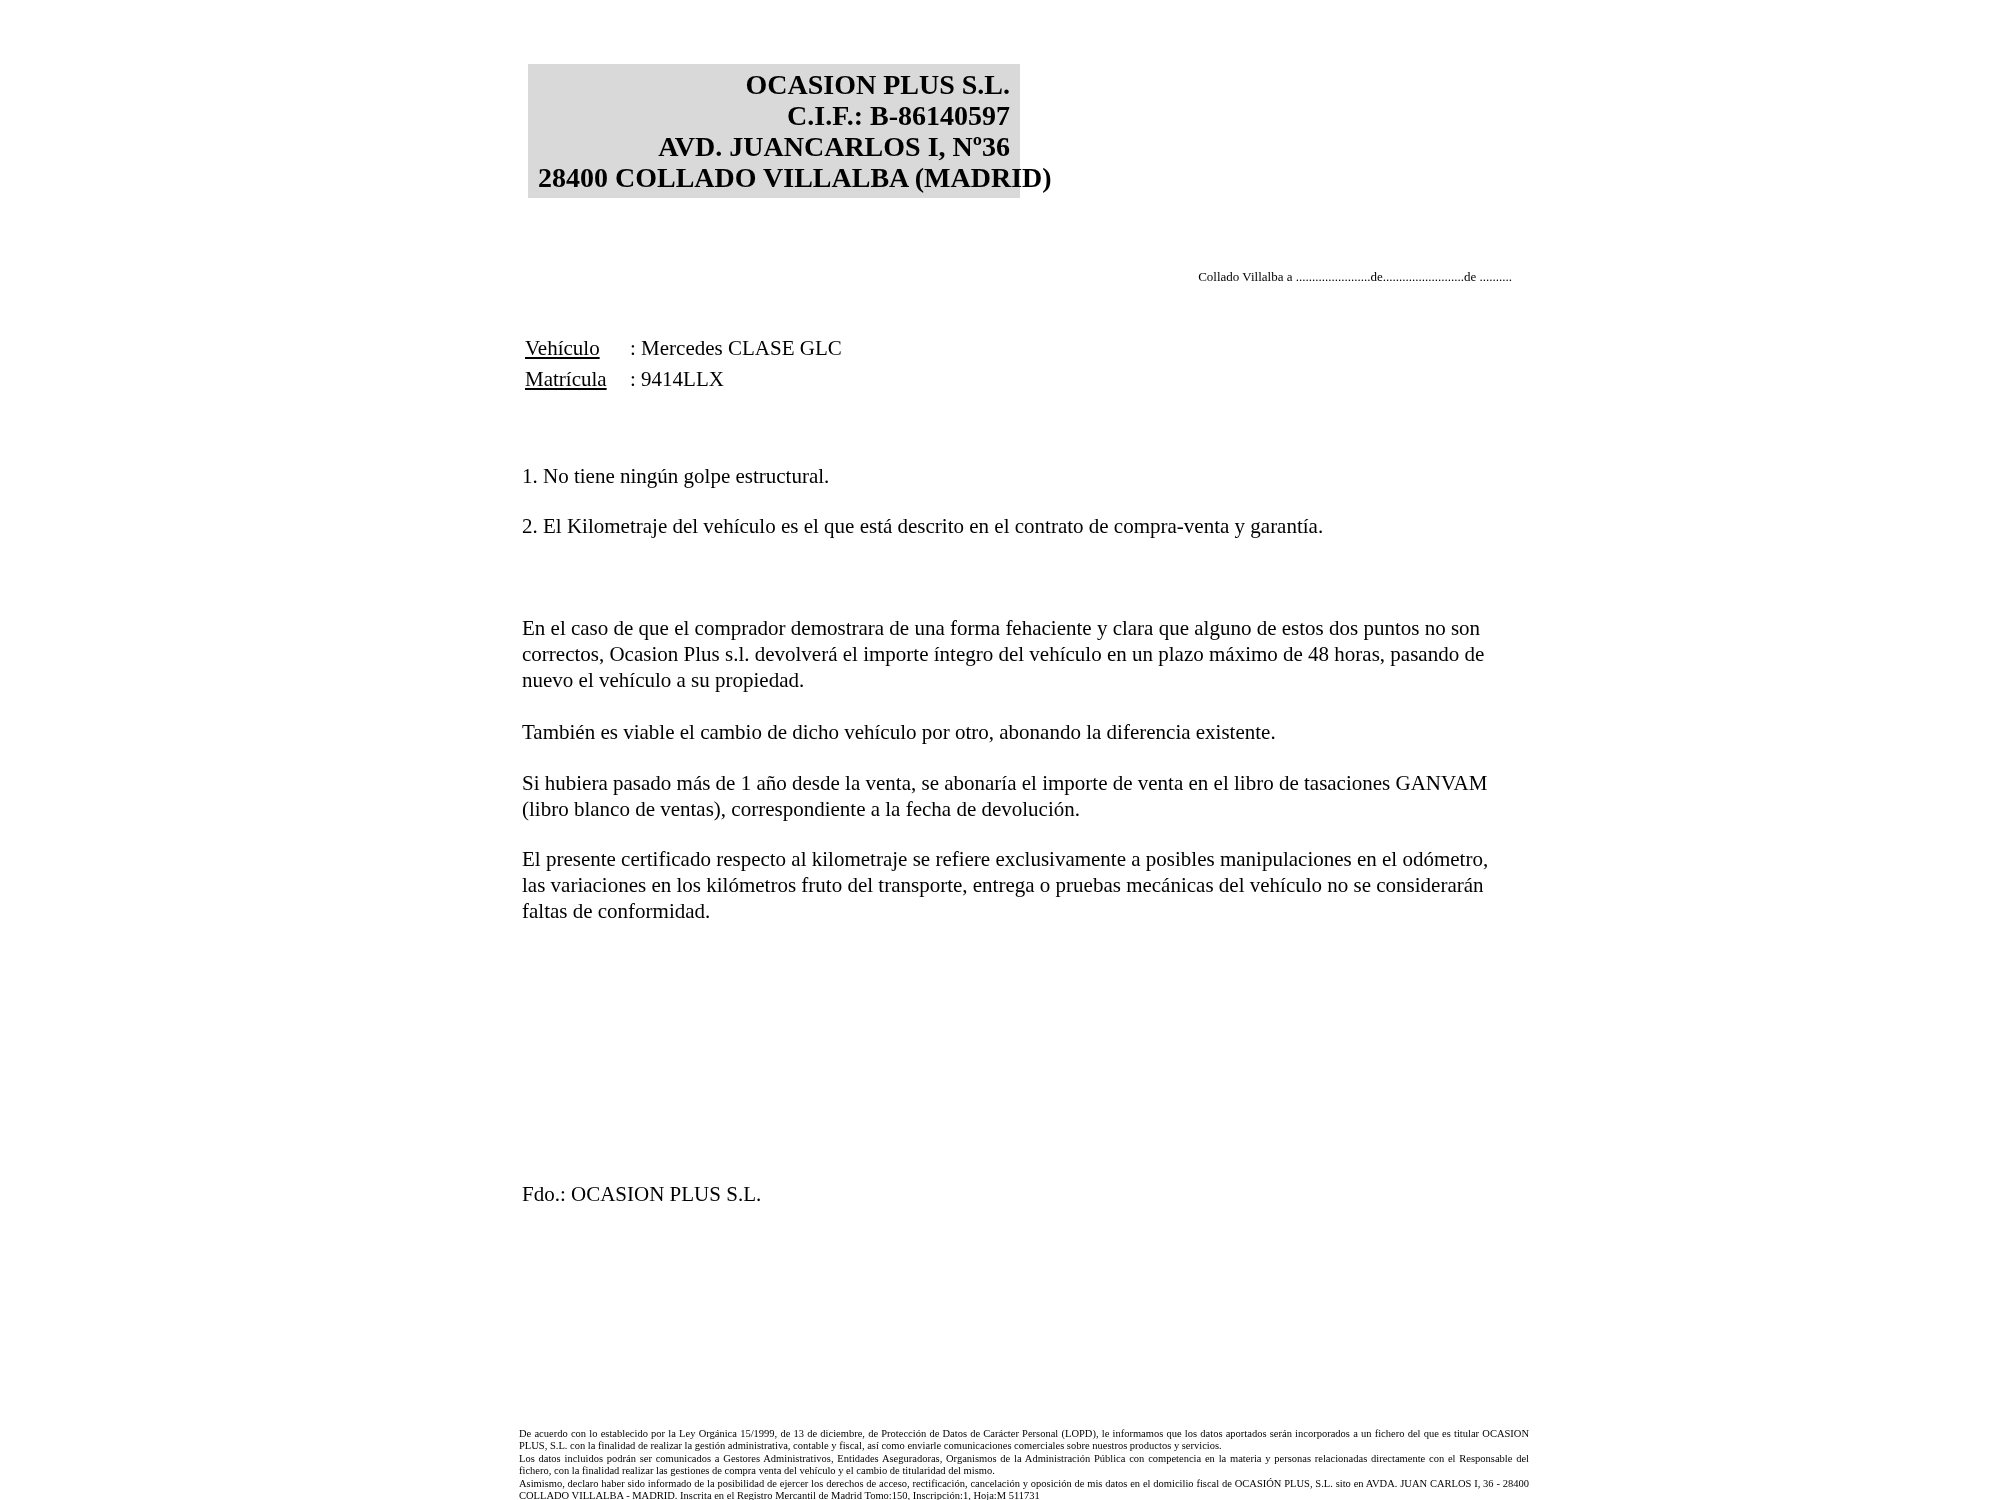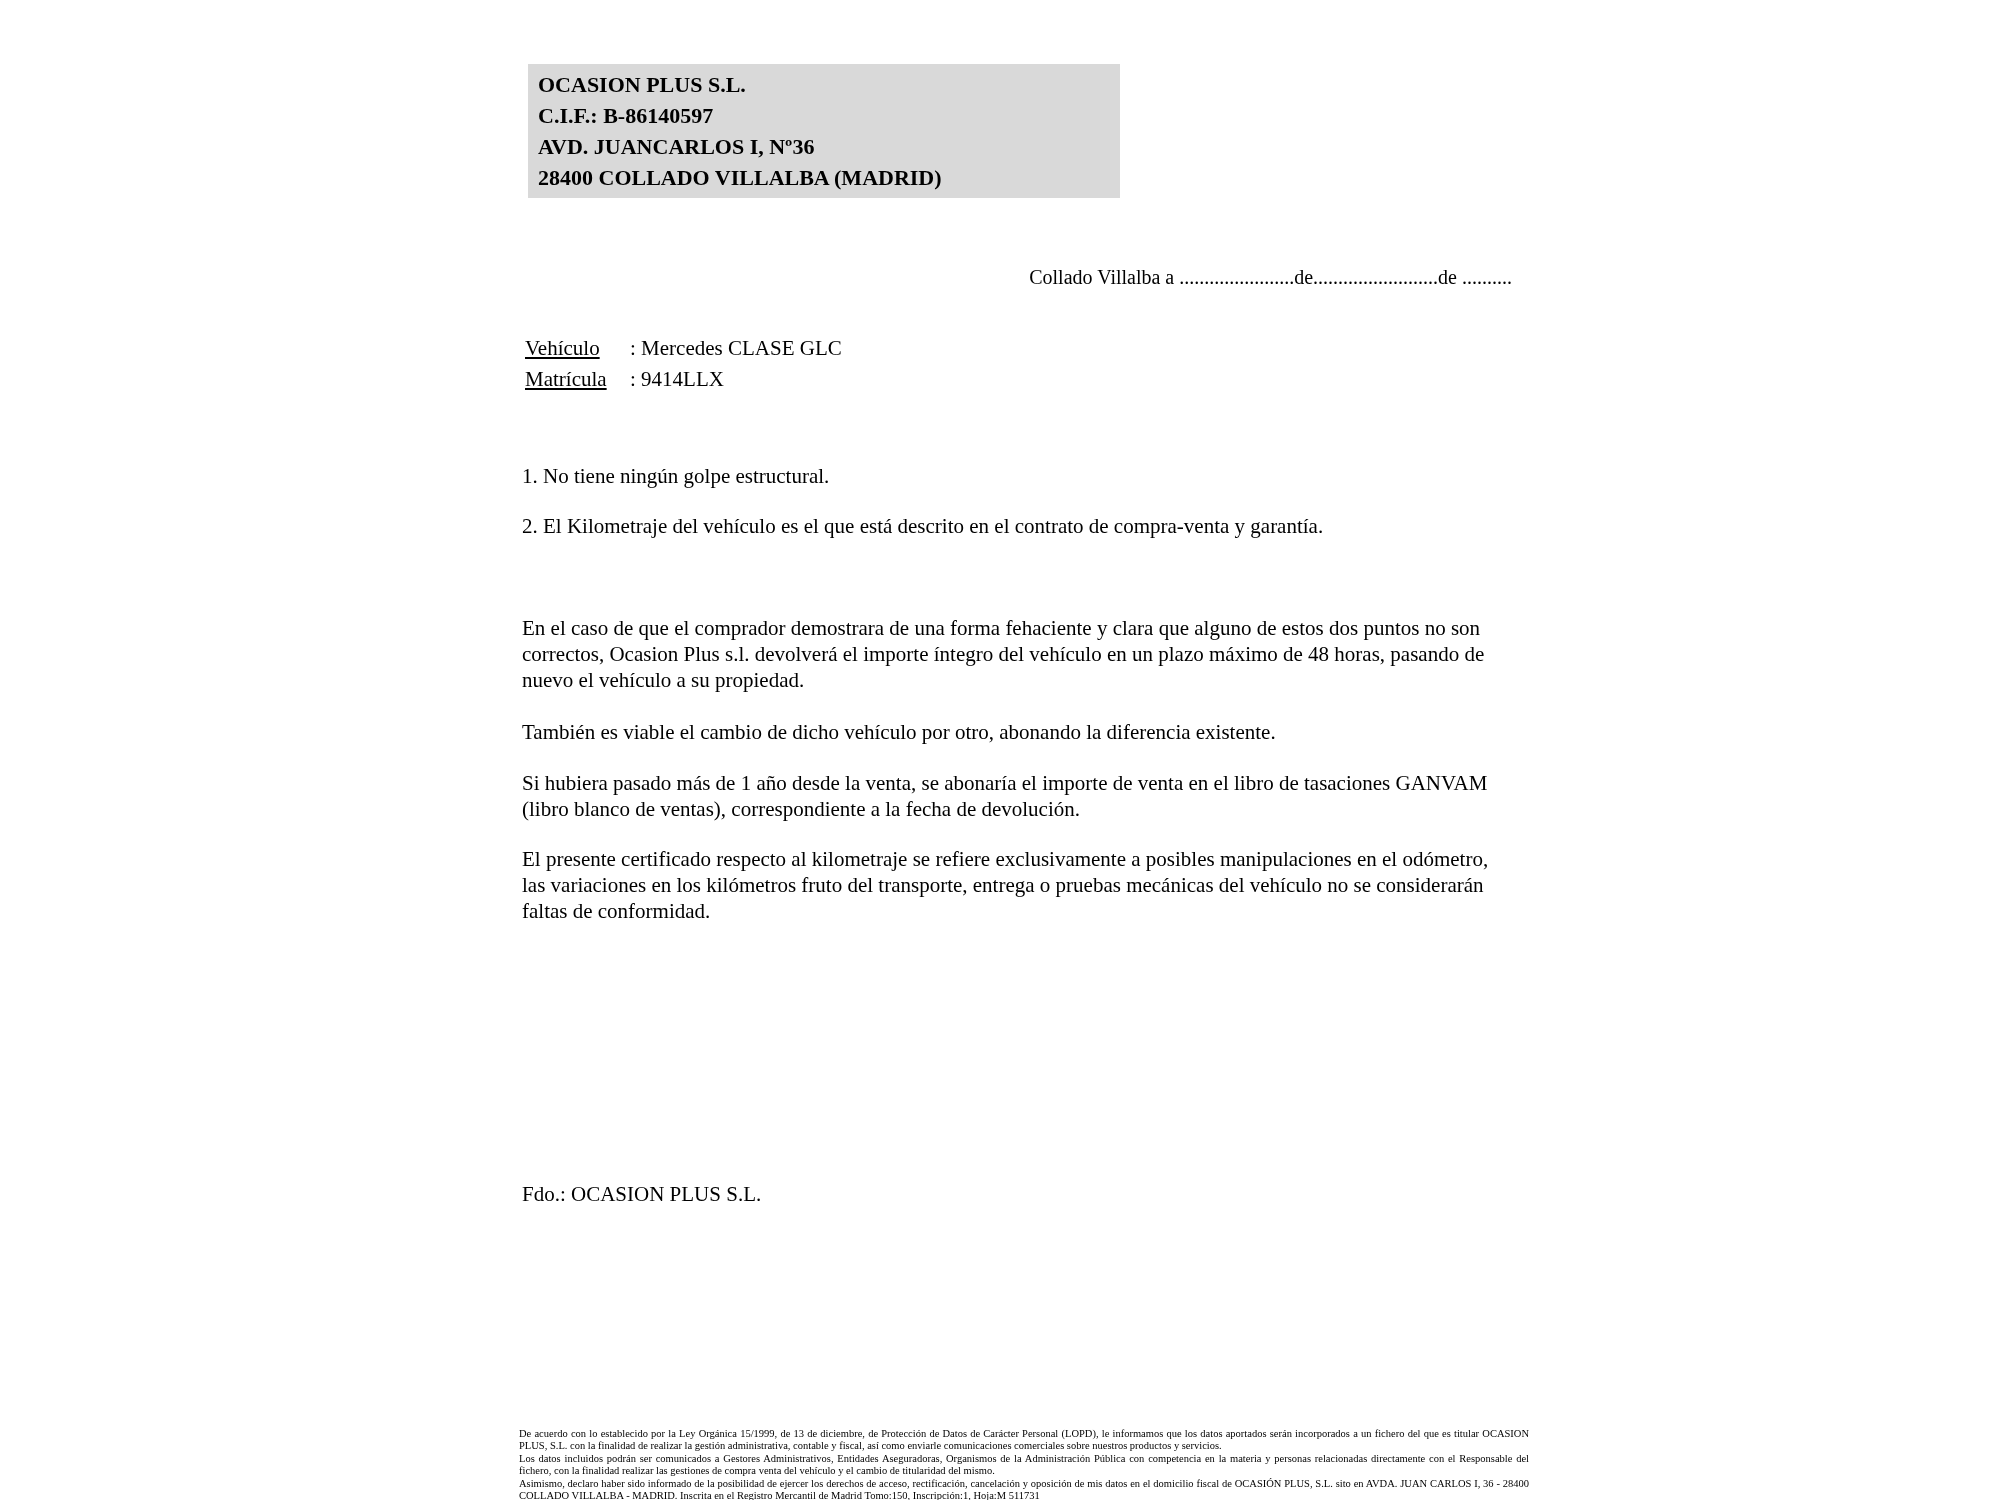--- a/index.html
+++ b/index.html
@@ -15,33 +15,34 @@
   .content {
     position: absolute;
     left: 522px;
     top: 64px;
     width: 990px;
     font-size: 21px;
     line-height: 26px;
   }
   .letterhead {
     background: #d9d9d9;
-    width: 592px;
+    width: 492px;
     margin-left: 6px;
     box-sizing: border-box;
     padding: 5px 10px;
     font-weight: bold;
-    font-size: 22px;
+    font-size: 28px;
     line-height: 31px;
+    text-align: right;
   }
   .letterhead div { white-space: nowrap; }
   .date-line {
     margin: 66px 0 0 0;
     text-align: right;
-    font-size: 20px;
+    font-size: 13px;
   }
   .cert-block {
     margin: 43px 0 0 0;
     margin-left: 3px;
     line-height: 31px;
   }
   .cert-label {
     display: inline-block;
     width: 105px;
   }

